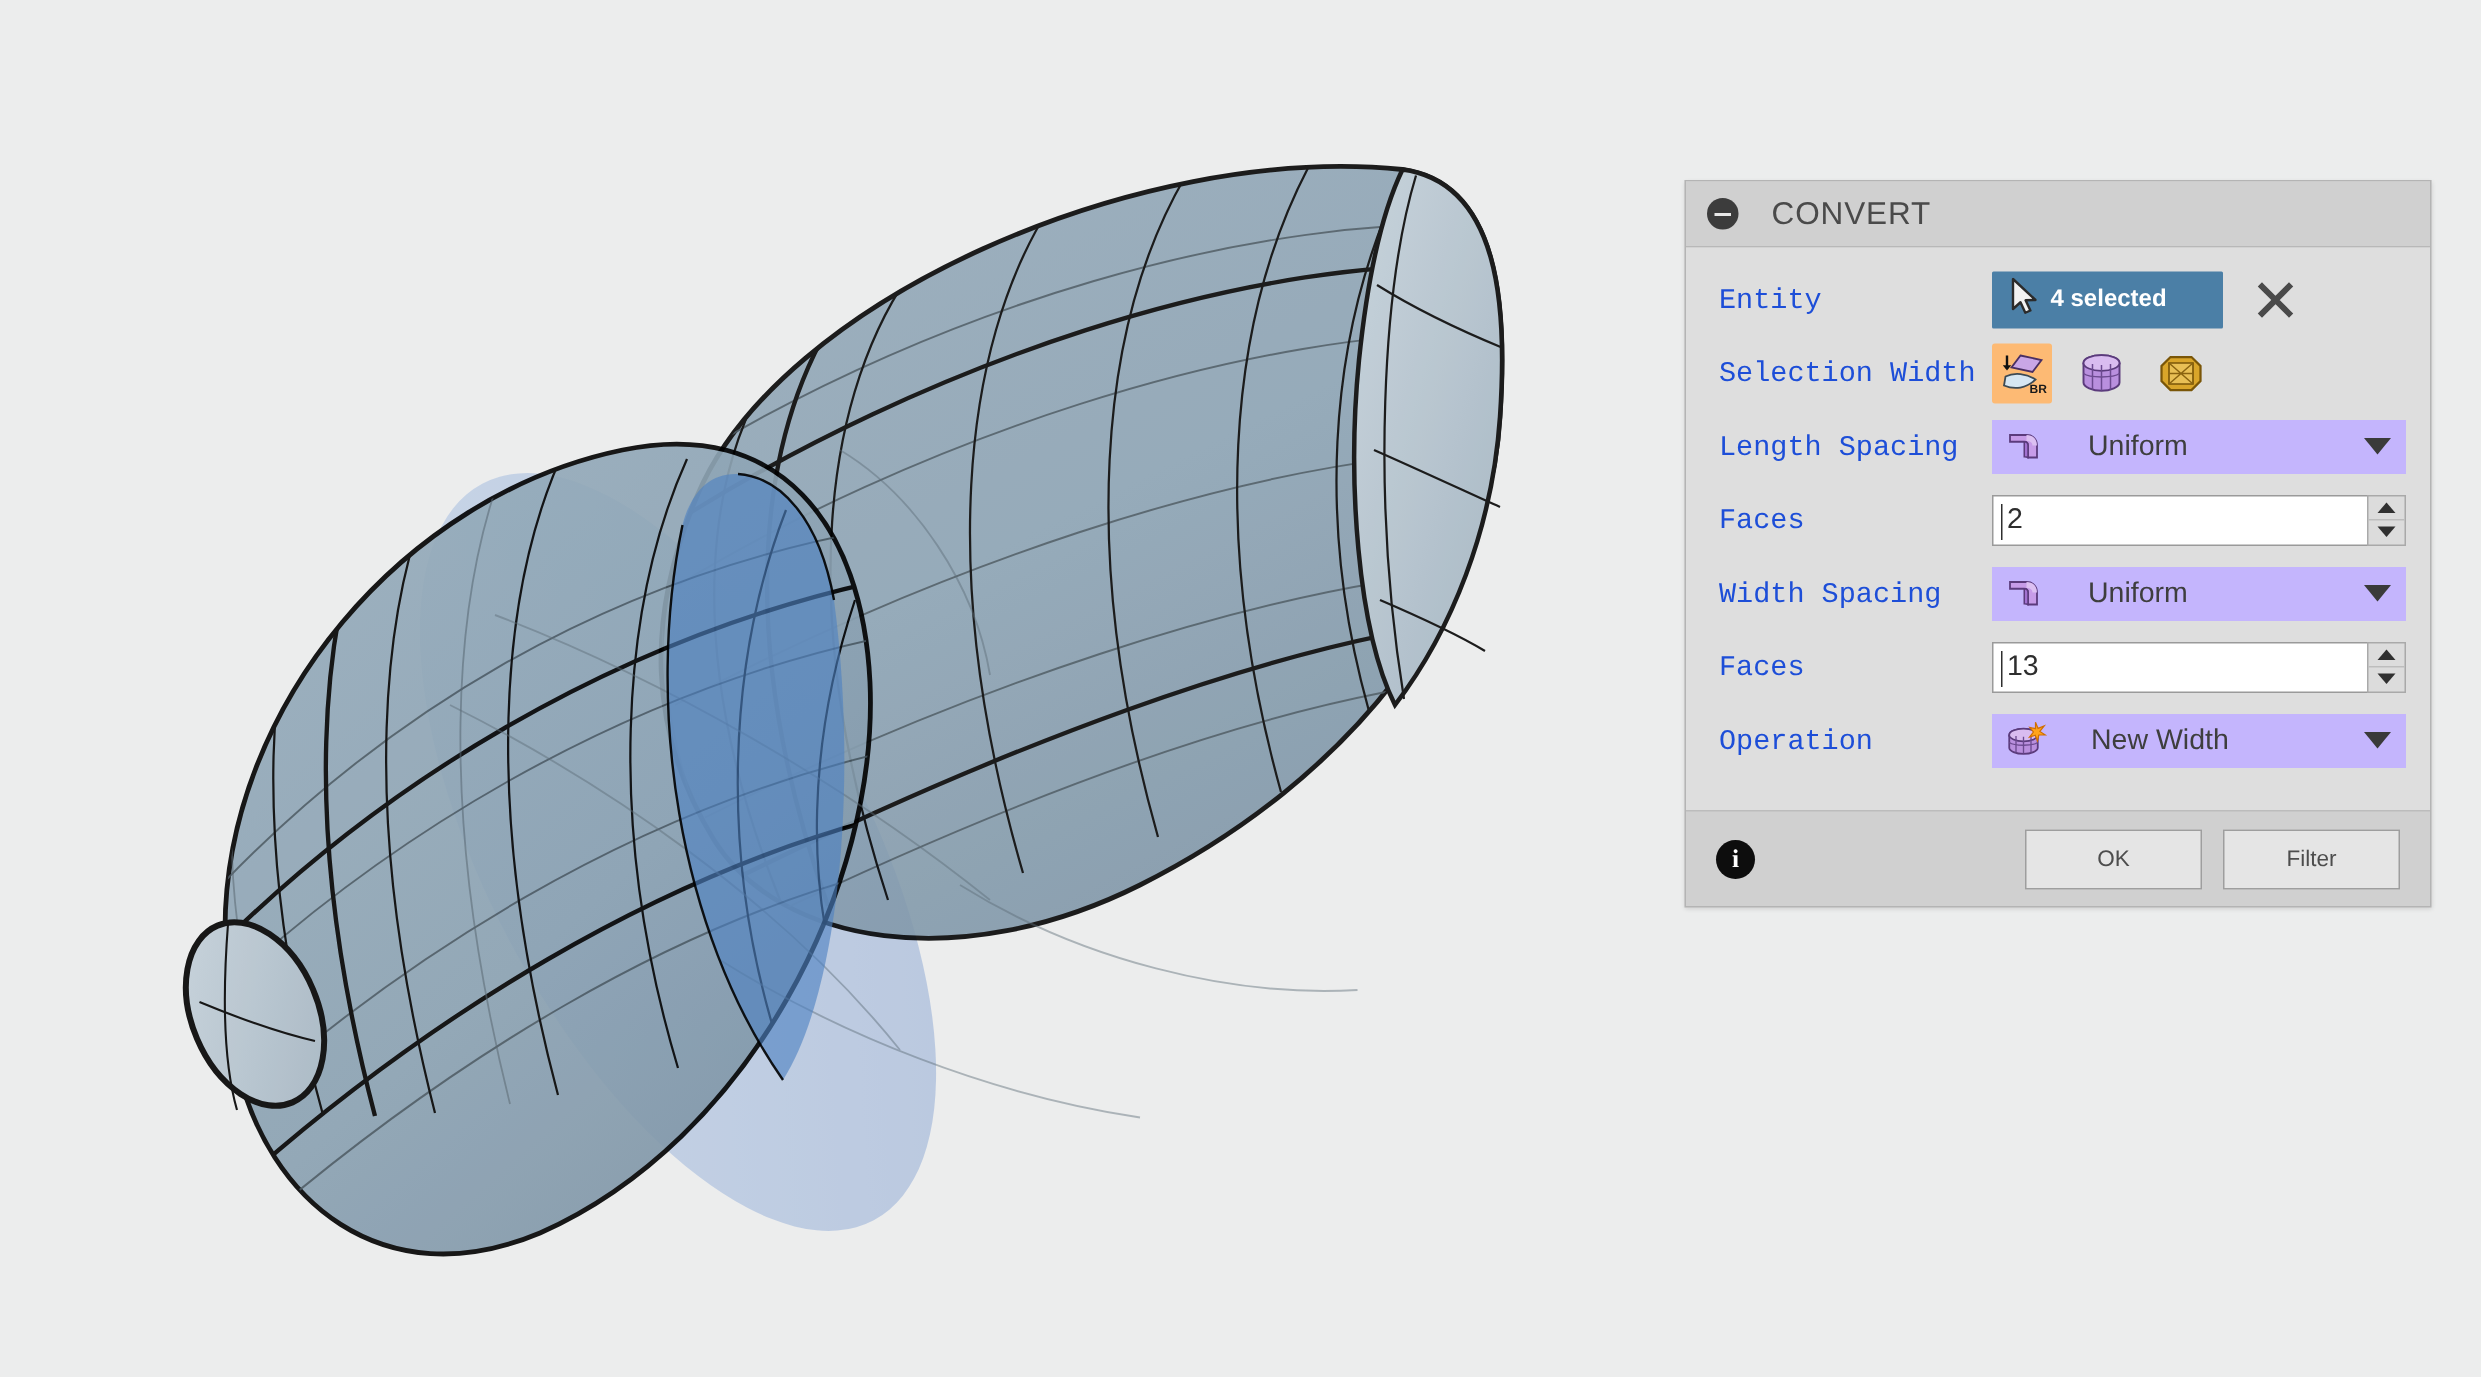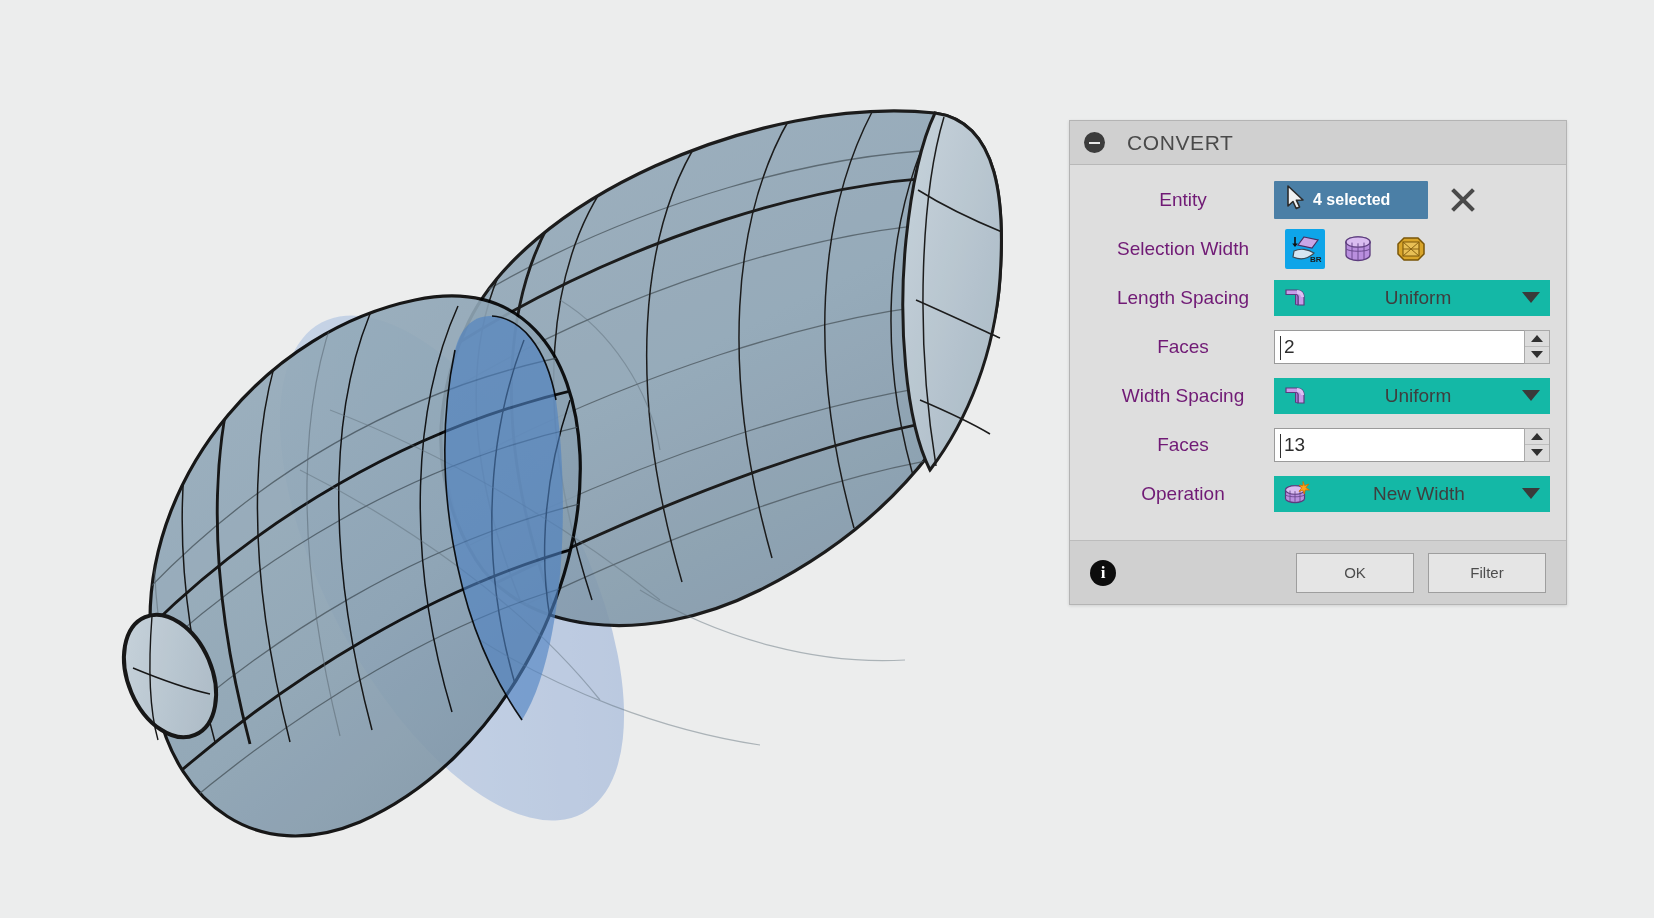--- a/index.html
+++ b/index.html
@@ -26,29 +26,28 @@
     left: 0;
     top: 0;
     width: 1654px;
     height: 918px;
   }
   #viewport svg { display: block; }
 
   
   #convert-dialog {
     position: absolute;
-    left: 1069px;
+    left: 1123px;
     top: 120px;
     width: 496px;
     background: #dedede;
     border: 1px solid #b4b4b4;
     box-shadow: 0 1px 3px rgba(0,0,0,0.12);
     font-size: 19px;
     color: #4a4a4a;
-    text-align: center;
   }
 
   .dlg-titlebar {
     height: 44px;
     background: #d0d0d0;
     border-bottom: 1px solid #b8b8b8;
     display: flex;
     align-items: center;
     padding: 0 14px;
     box-sizing: border-box;
@@ -86,22 +85,23 @@
     display: flex;
     align-items: center;
     min-height: 49px;
     padding: 0 16px 0 22px;
     box-sizing: border-box;
   }
   .row-label {
     width: 182px;
     flex: 0 0 182px;
     font-size: 19px;
-    color: #701a75;
+    color: #1d4ed8;
     white-space: nowrap;
+    font-family: Liberation Mono, monospace;
   }
   .row-field {
     flex: 1 1 auto;
     display: flex;
     align-items: center;
     min-width: 0;
   }
 
   
   .entity-chip {
@@ -131,32 +131,33 @@
   .filt-btn {
     width: 40px;
     height: 40px;
     margin-right: 13px;
     display: inline-flex;
     align-items: center;
     justify-content: center;
     border-radius: 2px;
     cursor: pointer;
   }
-  .filt-btn.active { background: #0ea5e9; margin-left: 11px; }
+  .filt-btn.active { background: #fdba74; }
 
   
   .combo {
     height: 36px;
-    background: #14b8a6;
+    background: #c4b5fd;
     display: flex;
     align-items: center;
     padding: 0 10px 0 9px;
     box-sizing: border-box;
     width: 100%;
     cursor: pointer;
+    gap: 18px;
   }
   .combo .combo-ico { flex: 0 0 auto; margin-right: 11px; display: flex; }
   .combo .combo-text {
     flex: 1 1 auto;
     font-size: 19px;
     color: #3e3e3e;
     white-space: nowrap;
     overflow: hidden;
   }
   .caret {

